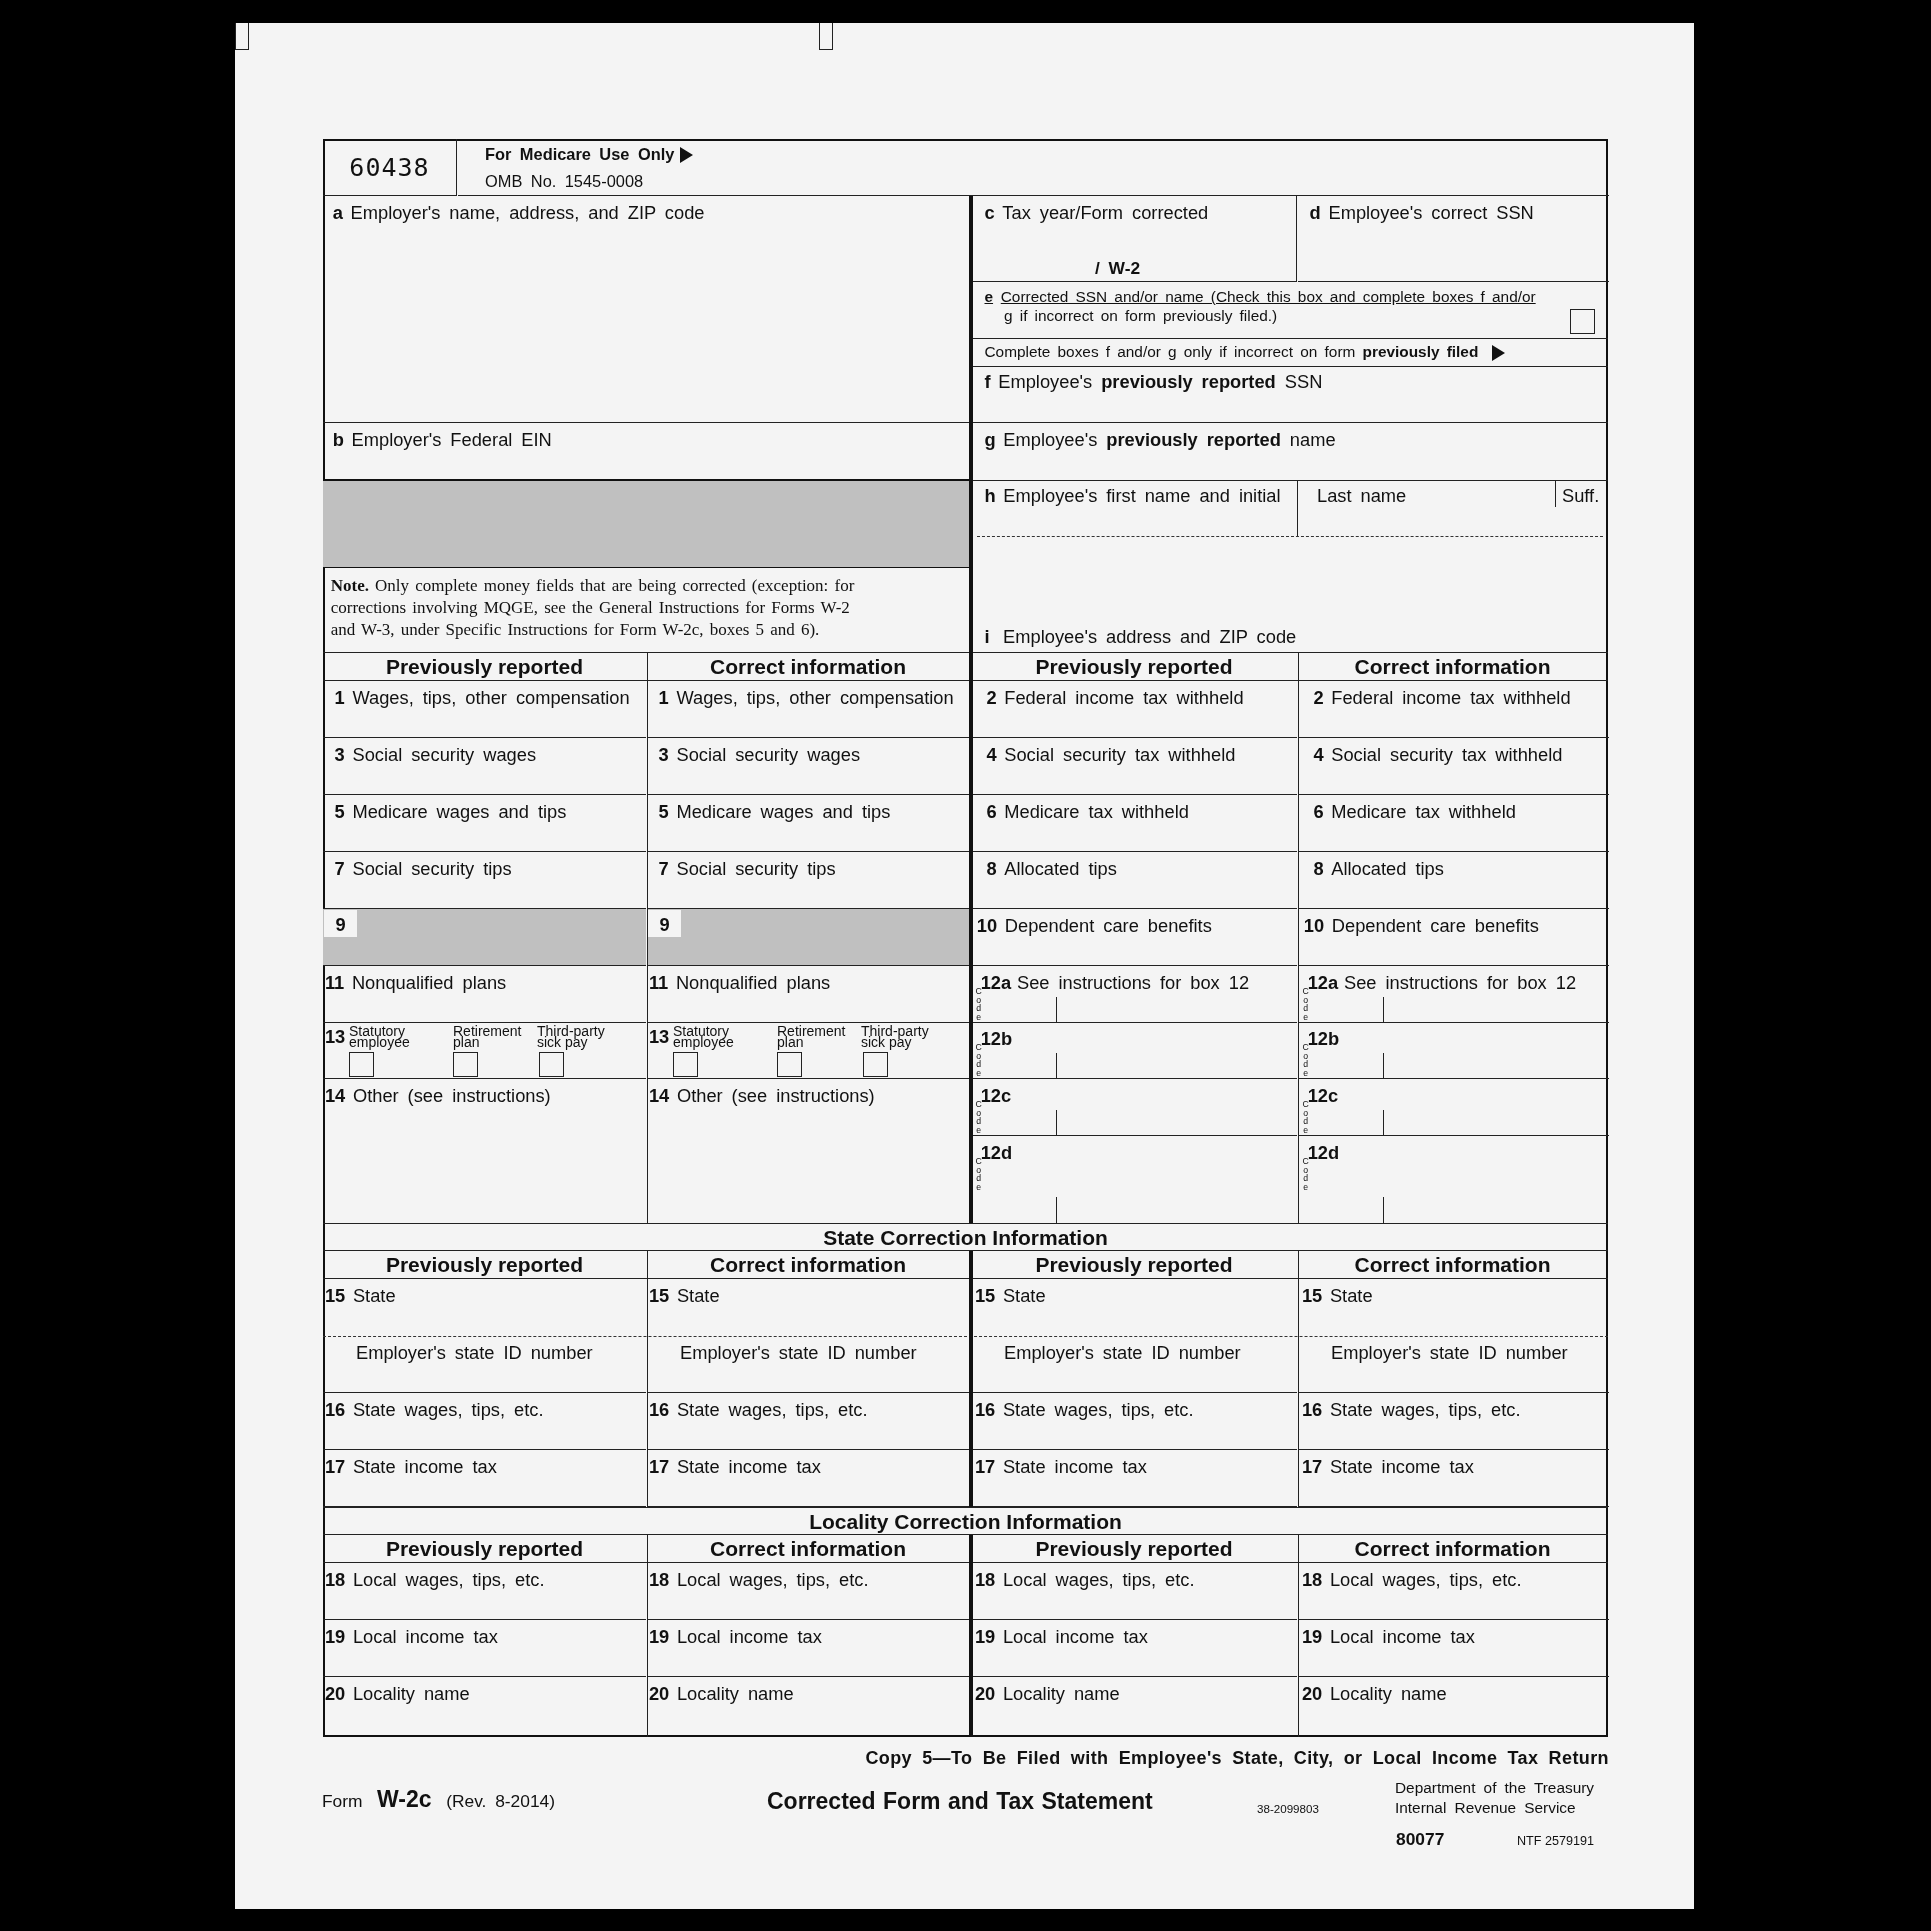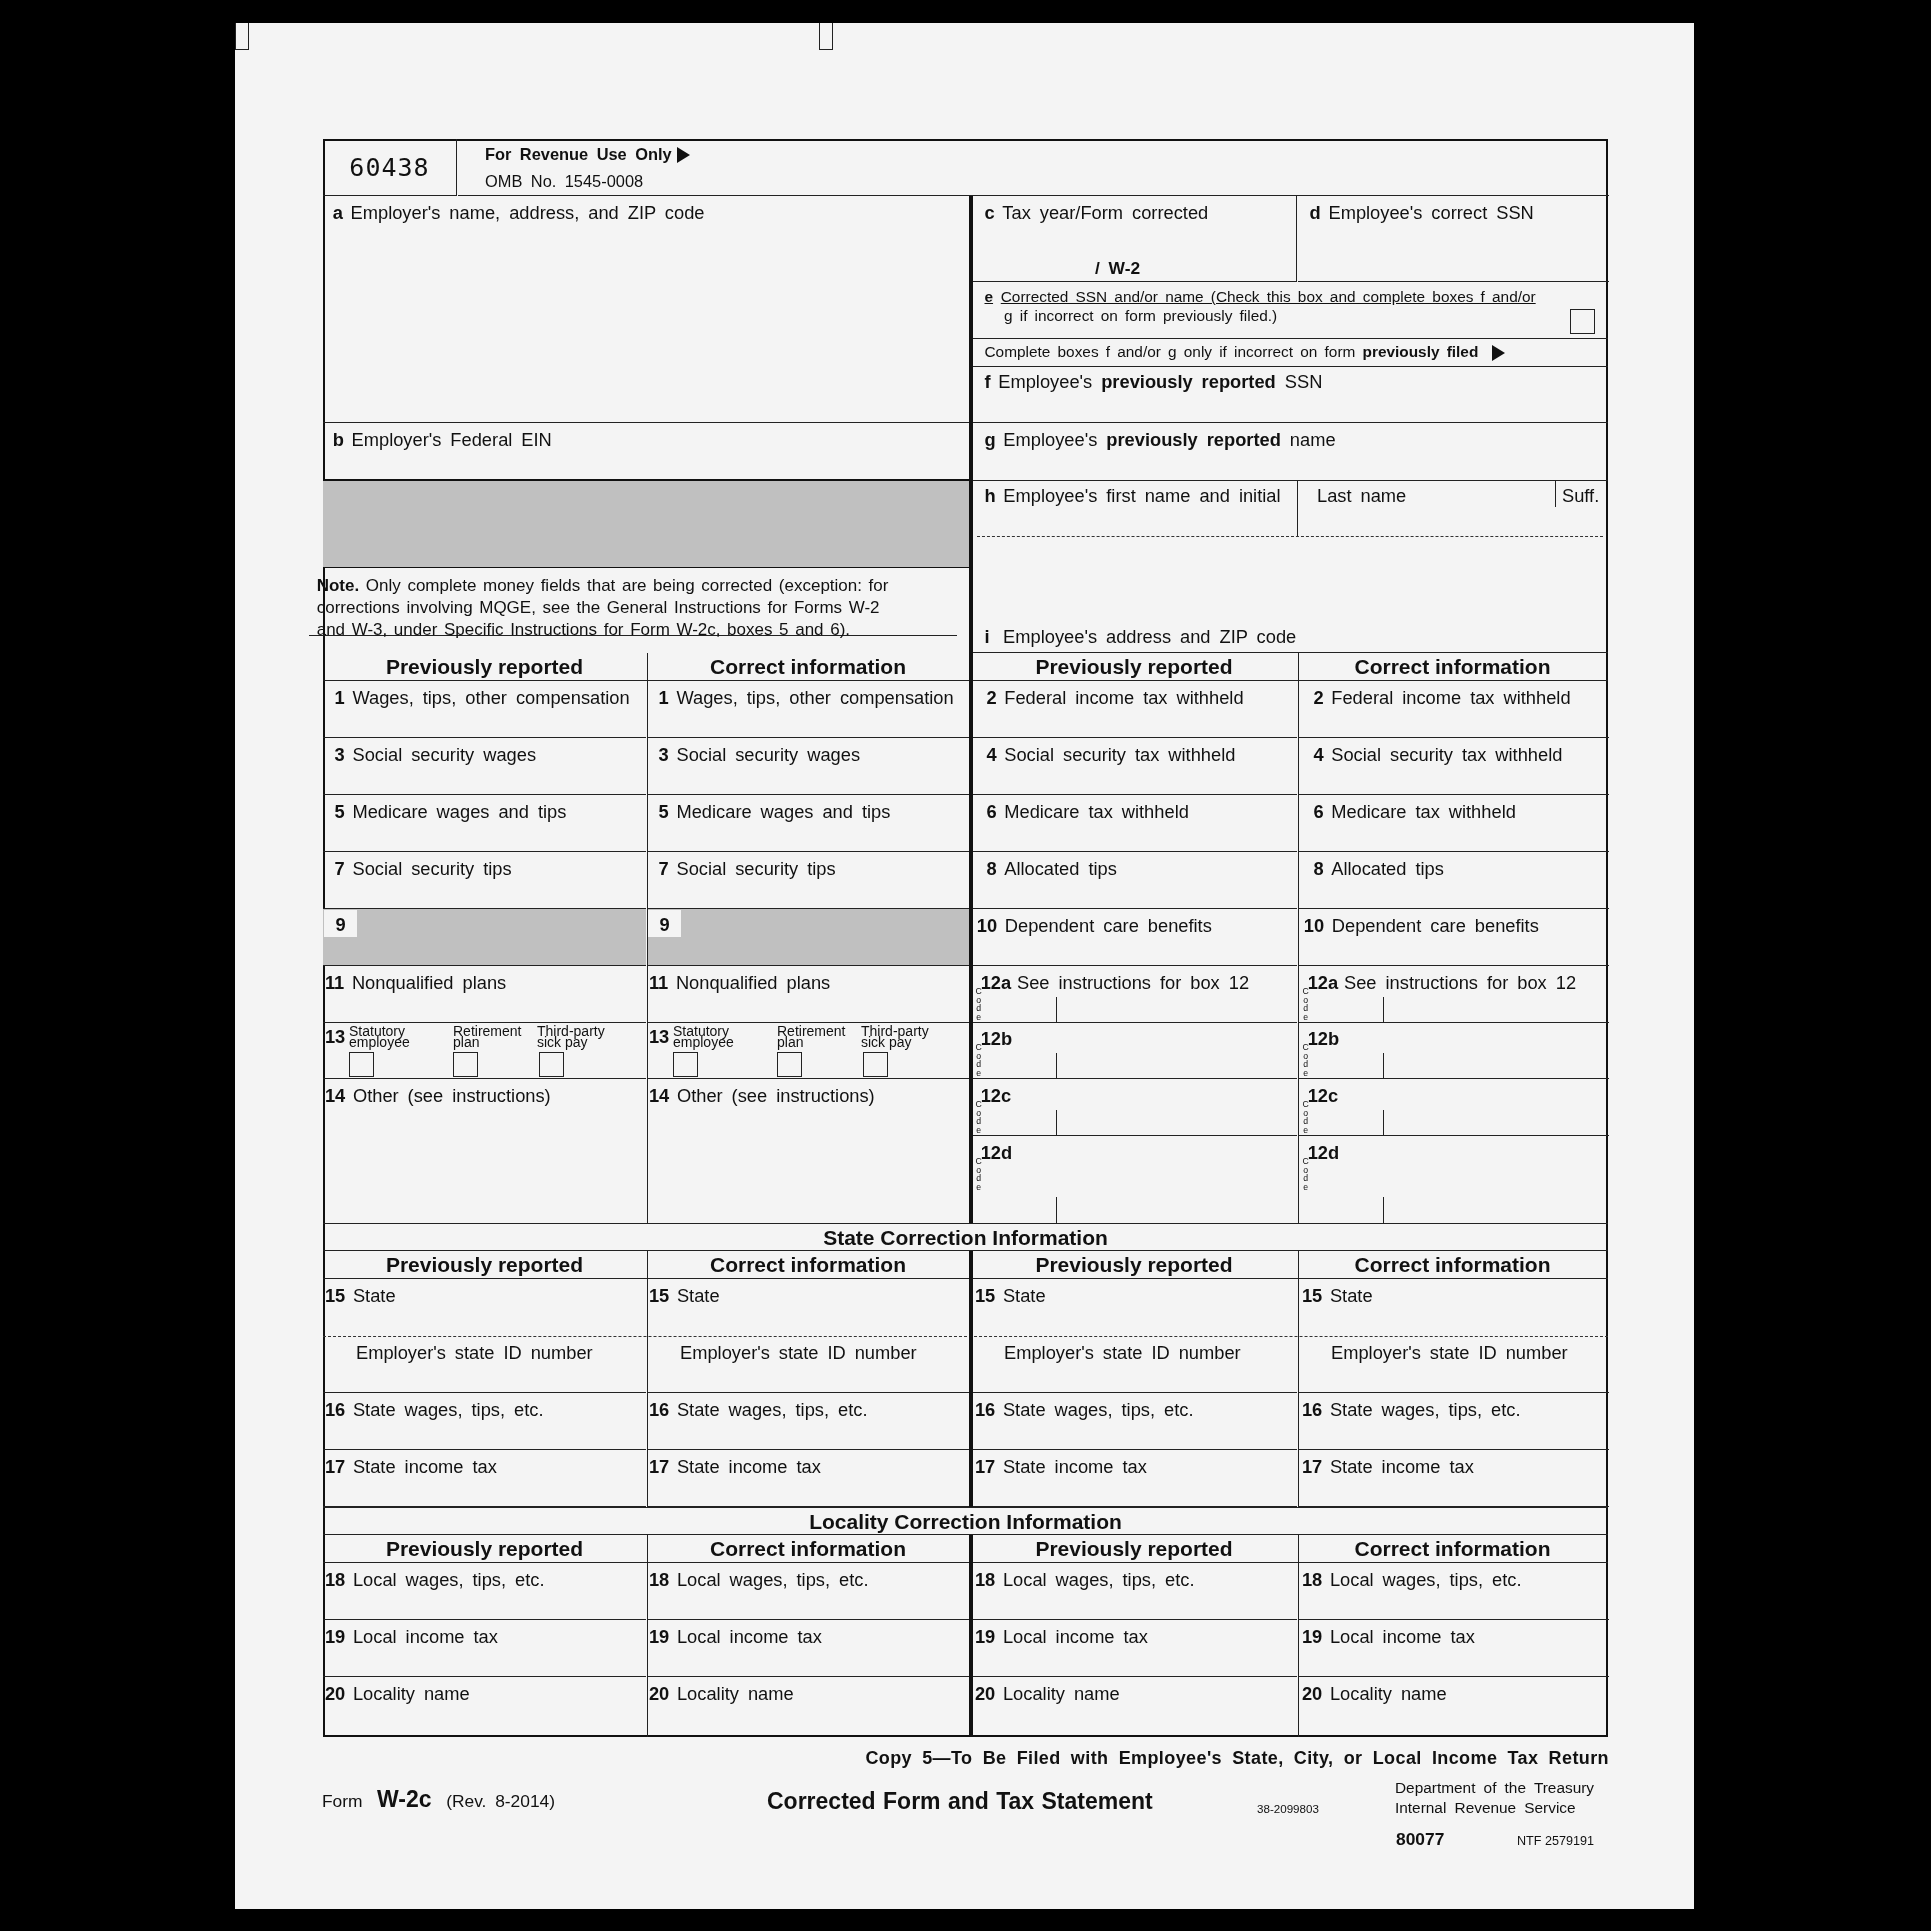--- a/index.html
+++ b/index.html
@@ -31,35 +31,35 @@
 </div>
 
 <div id="form">
 
   <div class="abs" style="left:323px;top:139px;width:1285px;height:1598px;border:2.4px solid #111;"></div>
 
   <div class="abs" style="left:323px;top:139px;width:134px;height:57px;border-right:1.4px solid #222;border-bottom:1.4px solid #222;">
     <div style="position:absolute;left:0;right:0;top:13.5px;text-align:center;font-family:'DejaVu Sans Mono',monospace;font-size:25px;letter-spacing:1px;">60438</div>
   </div>
   <div class="abs" style="left:458px;top:139px;width:1151px;height:57px;border-bottom:1.4px solid #222;">
-    <div class="lbl" style="left:27px;top:5.8px;font-size:16.4px;font-weight:bold;"><span>For Revenue Use Only</span><span class="tri"></span></div>
+    <div class="lbl" style="left:27px;top:5.8px;font-size:16.4px;font-weight:bold;"><span>For Medicare Use Only</span><span class="tri"></span></div>
     <div class="lbl" style="left:27px;top:33px;font-size:16.4px;">OMB No. 1545-0008</div>
   </div>
 
   <div class="abs" style="left:323px;top:196px;width:648px;height:227px;border-bottom:1.4px solid #222;">
     <div class="lbl" style="left:9.7px;top:5.8px;"><span class="num">a</span><span>Employer's name, address, and ZIP code</span></div>
   </div>
 
   <div class="abs" style="left:323px;top:423px;width:648px;height:58px;border-bottom:2.4px solid #111;">
     <div class="lbl" style="left:9.7px;top:5.8px;"><span class="num">b</span><span>Employer's Federal EIN</span></div>
   </div>
 
   <div class="abs gray" style="left:323px;top:481px;width:648px;height:87px;border-bottom:1.9px solid #111;"></div>
 
-  <div class="abs" style="left:309px;top:568px;width:648px;height:68px;border-bottom:1.4px solid #222;">
+  <div class="abs" style="left:323px;top:568px;width:648px;height:85px;border-bottom:1.4px solid #222;font-family:Liberation Serif, serif;">
     <div class="lbl" style="left:7.7px;top:7.7px;font-size:17px;word-spacing:1.9px;"><b>Note.</b> <span>Only complete money fields that are being corrected (exception: for</span></div>
     <div class="lbl" style="left:7.7px;top:30px;font-size:17px;word-spacing:1.9px;">corrections involving MQGE, see the General Instructions for Forms W-2</div>
     <div class="lbl" style="left:7.7px;top:52px;font-size:17px;word-spacing:1.9px;">and W-3, under Specific Instructions for Form W-2c, boxes 5 and 6).</div>
   </div>
 
   <div class="abs" style="left:971px;top:196px;width:326px;height:86px;border-right:1.4px solid #222;border-bottom:1.4px solid #222;text-decoration:underline;">
     <div class="lbl" style="left:13.5px;top:5.8px;"><span class="num">c</span><span>Tax year/Form corrected</span></div>
     <div class="lbl" style="left:124px;top:62px;font-weight:bold;font-size:17.4px;">/ W-2</div>
   </div>
   <div class="abs" style="left:1298px;top:196px;width:311px;height:86px;border-bottom:1.4px solid #222;">

